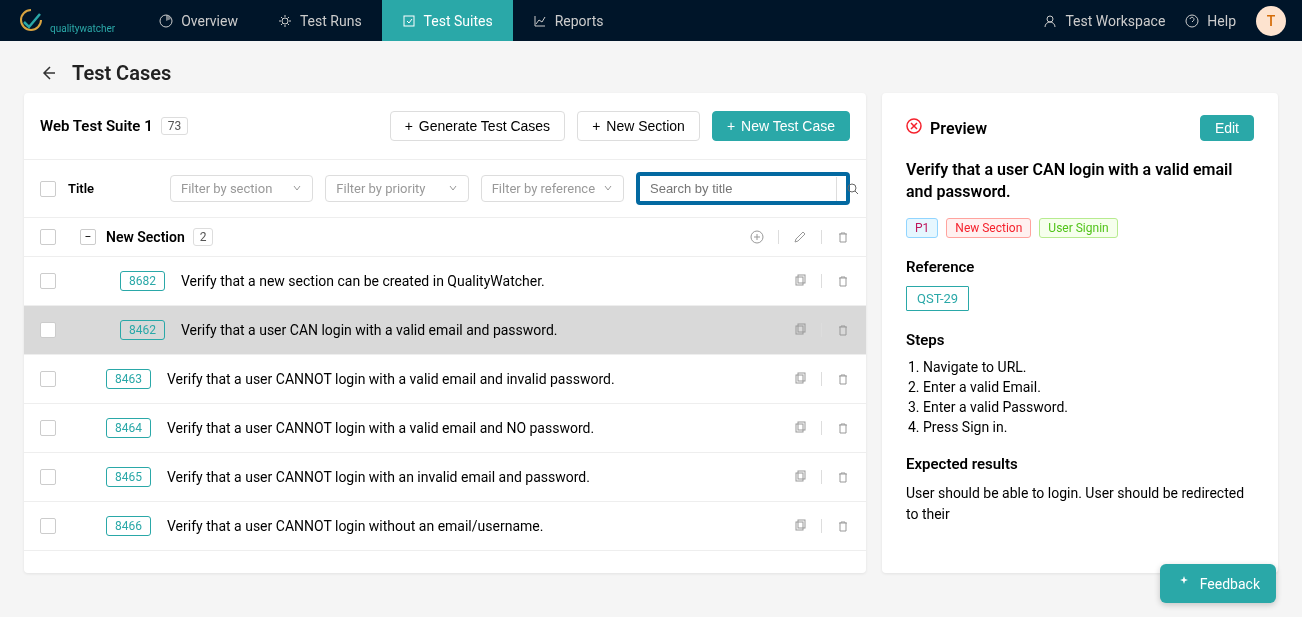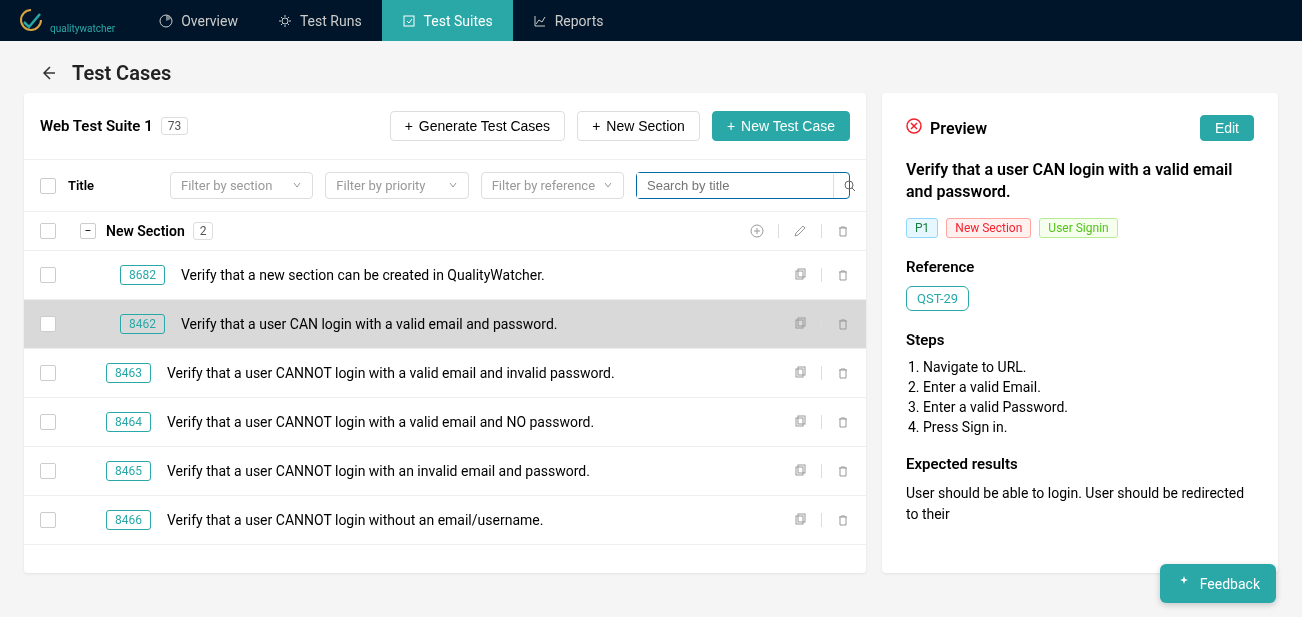--- a/index.html
+++ b/index.html
@@ -35,21 +35,21 @@
 .lp-actions { display: flex; gap: 12px; }
 .btn { border-radius: 4px; padding: 6px 14px; font-size: 14px; display: inline-flex; align-items: center; gap: 6px; cursor: pointer; border: 1px solid #ddd; background: #fff; }
 .btn-primary { background: #2aa8a8; color: #fff; border-color: #2aa8a8; }
 
 
 .lp-toolbar { display: flex; align-items: center; gap: 12px; padding: 12px 16px; border-top: 1px solid #eee; border-bottom: 1px solid #eee; }
 .checkbox { width: 16px; height: 16px; border: 1px solid #ccc; border-radius: 2px; cursor: pointer; flex-shrink: 0; }
 .col-title { font-size: 13px; font-weight: 600; min-width: 90px; }
 .select { border: 1px solid #ddd; border-radius: 4px; padding: 5px 10px; font-size: 13px; color: #999; display: flex; align-items: center; justify-content: space-between; cursor: pointer; }
 .select.w1 { width: 148px; }
-.search-wrap { display: flex; align-items: center; border: 1px solid #0369a1; border-radius: 4px; width: 214px; }
+.search-wrap { display: flex; align-items: center; border: 4px solid #0369a1; border-radius: 4px; width: 214px; }
 .search-input { border: none; outline: none; padding: 5px 10px; font-size: 13px; flex: 1; }
 .search-btn { border-left: 1px solid #ddd; padding: 5px 9px; cursor: pointer; display:flex; align-items:center;}
 
 
 .rows { flex: 1; overflow-y: auto; }
 .section-row { display: flex; align-items: center; padding: 10px 16px; border-bottom: 1px solid #eee; }
 .section-row .checkbox { margin-right: 24px; }
 .collapse-icon { width: 16px; height: 16px; border: 1px solid #ccc; border-radius: 2px; display: flex; align-items: center; justify-content: center; font-size: 12px; margin-right: 10px; cursor: pointer; }
 .section-name { font-size: 14px; font-weight: 600; margin-right: 8px; }
 .section-actions { margin-left: auto; display: flex; gap: 14px; color: #999; align-items: center; }
@@ -65,25 +65,25 @@
 .row-actions { display: flex; gap: 14px; color: #999; align-items:center; }
 .icon-sm { width: 14px; height: 14px; display: inline-flex; }
 
 
 .rp-header { display: flex; align-items: center; justify-content: space-between; margin-bottom: 18px; }
 .rp-title-wrap { display: flex; align-items: center; gap: 8px; }
 .rp-title { font-size: 16px; font-weight: 600; }
 .rp-case-title { font-size: 16px; font-weight: 600; margin-bottom: 14px; line-height: 1.4; }
 .tags { display: flex; gap: 8px; margin-bottom: 20px; }
 .tag { border-radius: 3px; padding: 2px 8px; font-size: 12px; }
-.tag-p1 { background: #e6f7ff; color: #15803d; border: 1px solid #91d5ff; }
+.tag-p1 { background: #e6f7ff; color: #be185d; border: 1px solid #91d5ff; }
 .tag-section { background: #fff1f0; color: #f5222d; border: 1px solid #ffa39e; }
 .tag-feature { background: #f6ffed; color: #52c41a; border: 1px solid #b7eb8f; }
 .rp-section-label { font-size: 15px; font-weight: 600; margin-bottom: 10px; }
-.ref-badge { display: inline-block; border: 1px solid #2aa8a8; color: #2aa8a8; border-radius: 6px; padding: 4px 10px; font-size: 13px; margin-bottom: 20px; cursor: pointer; }
+.ref-badge { display: inline-block; border: 1px solid #2aa8a8; color: #2aa8a8; border-radius: 1px; padding: 4px 10px; font-size: 13px; margin-bottom: 20px; cursor: pointer; }
 .steps-list { margin-bottom: 20px; padding-left: 2px; }
 .steps-list li { font-size: 14px; margin-bottom: 4px; list-style: none; }
 .rp-text { font-size: 14px; line-height: 1.5; }
 
 
 .feedback { position: absolute; right: 26px; bottom: 14px; background: #2aa8a8; color: #fff; border-radius: 6px; padding: 10px 16px; display: flex; align-items: center; gap: 8px; font-size: 14px; cursor: pointer; box-shadow: 0 2px 6px rgba(0,0,0,0.2); }
 
 .svg-icon { display:inline-flex; }
 </style>
 </head>
@@ -129,20 +129,41 @@
     </div>
     <div class="nav-item">
       <span class="svg-icon">
           <svg width="14" height="14" viewBox="0 0 14 14">
             <path d="M2 12 h10 M2 2 v10" stroke="currentColor"></path>
             <path d="M3 10 L6 6 L9 8 L12 3" fill="none" stroke="currentColor"></path>
           </svg>
         </span>
       <span>Reports</span>
     </div>
+  </div>
+  <div class="nav-right">
+    <div class="nav-right-item">
+      <span class="svg-icon">
+          <svg width="14" height="14" viewBox="0 0 14 14">
+            <circle cx="7" cy="5" r="3" fill="none" stroke="currentColor"></circle>
+            <path d="M2 13 a5 5 0 0 1 10 0" fill="none" stroke="currentColor"></path>
+          </svg>
+        </span>
+      <span>Test Workspace</span>
+    </div>
+    <div class="nav-right-item">
+      <span class="svg-icon">
+          <svg width="14" height="14" viewBox="0 0 14 14">
+            <circle cx="7" cy="7" r="6" fill="none" stroke="currentColor"></circle>
+            <path d="M5 5 a2 2 0 1 1 3 2 l-1 1 M7 11 v0" stroke="currentColor" fill="none"></path>
+          </svg>
+        </span>
+      <span>Help</span>
+    </div>
+    <div class="avatar">T</div>
   </div>
 </div>
 
 <div class="page-header">
   <span class="back-arrow">
     <svg width="16" height="16" viewBox="0 0 16 16">
         <path d="M10 2 L4 8 L10 14 M4 8 H15" stroke="#333" stroke-width="1.5" fill="none"></path>
       </svg>
   </span>
   <span class="page-title">Test Cases</span>

